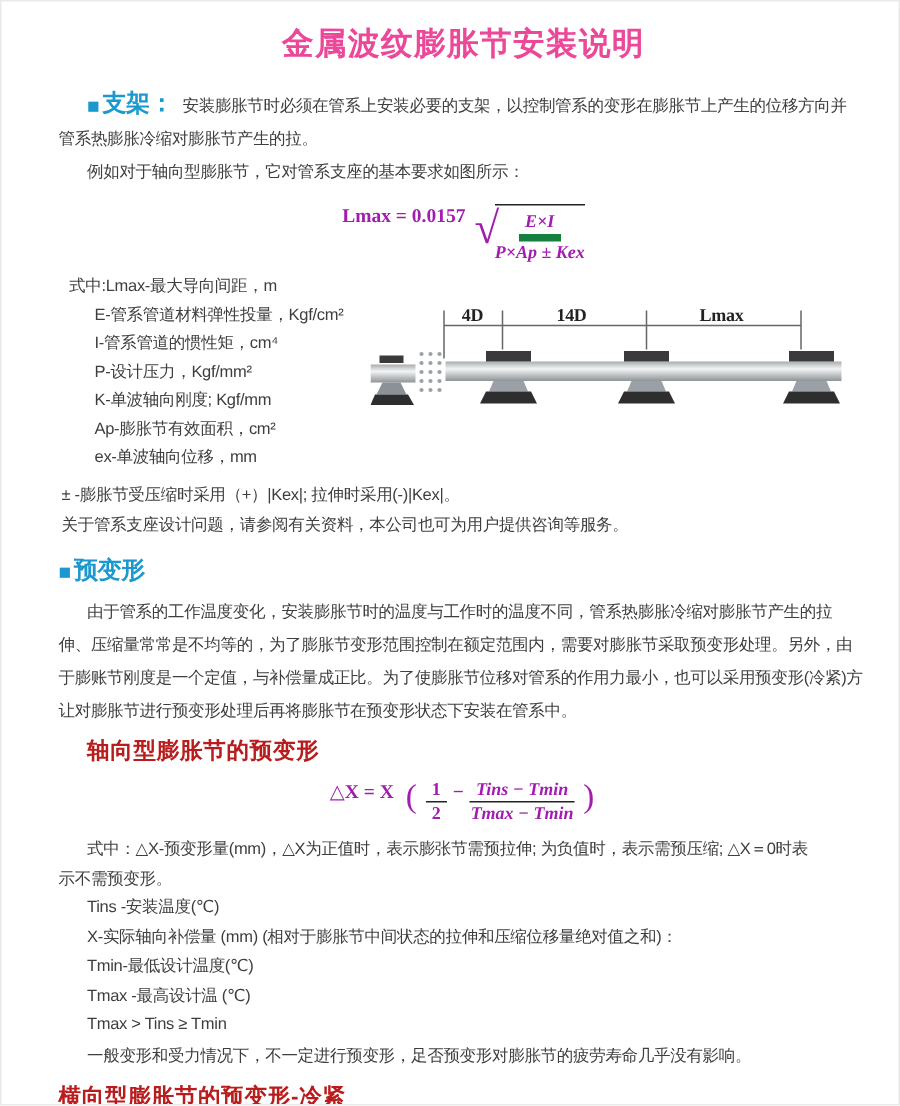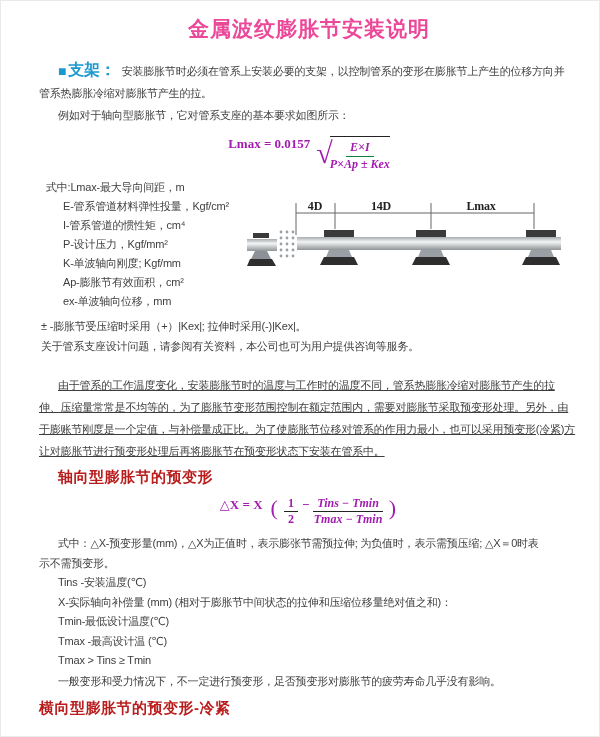--- a/index.html
+++ b/index.html
@@ -73,28 +73,28 @@
   .frac .num{border-bottom:1px solid #232323;padding:0 4px 1px 4px;}
   .frac .den{padding-top:1px;}
   .ital{font-style:italic;}
   .sqrt{display:inline-flex;align-items:stretch;}
   .rad-sign{
     font-size:30px;font-weight:normal;line-height:1;
     transform:translateY(2px);margin-right:-3px;
   }
   .radicand{border-top:1.4px solid #232323;padding-top:2px;}
   .radicand .frac{margin:0;}
-  .radicand .frac .num{border-bottom:1px solid #15803d;}
+  .radicand .frac .num{border-bottom:5px solid #15803d;}
   .bigparen{font-size:22px;font-weight:normal;line-height:1;margin:0 2px;}
   
   .defs-zone{position:relative;margin-top:6px;height:138px;}
   .def-line{line-height:19px;margin-left:24px;}
   .def-first{margin-left:7px;}
   .note-line{line-height:20px;margin-left:2px;}
-  .pre-para{margin-top:18px;text-decoration:underline;}
+  .pre-para{margin-top:6px;}
   .desc-line{line-height:20px;}
   .item-line{line-height:19.5px;margin-left:19px;}
   .axial-head{margin-top:6px;margin-left:19px;}
   .lateral-head{margin-top:8px;}
   
   .diagram{
     position:absolute;
     left:208px;top:21px;
     width:320px;height:96px;
   }
@@ -206,20 +206,23 @@
           <polygon points="284,51 304,51 307,58 281,58" fill="#9aa0a5"></polygon>
           <polygon points="279,58 309,58 313,66 275,66" fill="#2e2e2e"></polygon>
         </g>
       </svg>
     </div>
   </div>
 
   <div class="note-line nowrap">± -膨胀节受压缩时采用（+）|Kex|; 拉伸时采用(-)|Kex|。</div>
   <div class="note-line nowrap">关于管系支座设计问题，请参阅有关资料，本公司也可为用户提供咨询等服务。</div>
 
+  <div style="margin-top:10px;" class="nowrap">
+    <span class="marker">■</span><span class="sec-title-lone">预变形</span>
+  </div>
   <div class="pre-para">
     <div class="para-line indent nowrap">由于管系的工作温度变化，安装膨胀节时的温度与工作时的温度不同，管系热膨胀冷缩对膨胀节产生的拉</div>
     <div class="para-line nowrap">伸、压缩量常常是不均等的，为了膨胀节变形范围控制在额定范围内，需要对膨胀节采取预变形处理。另外，由</div>
     <div class="para-line nowrap">于膨账节刚度是一个定值，与补偿量成正比。为了使膨胀节位移对管系的作用力最小，也可以采用预变形(冷紧)方</div>
     <div class="para-line nowrap">让对膨胀节进行预变形处理后再将膨胀节在预变形状态下安装在管系中。</div>
   </div>
 
   <div class="sub-head axial-head nowrap">轴向型膨胀节的预变形</div>
 
   <div class="formula">

